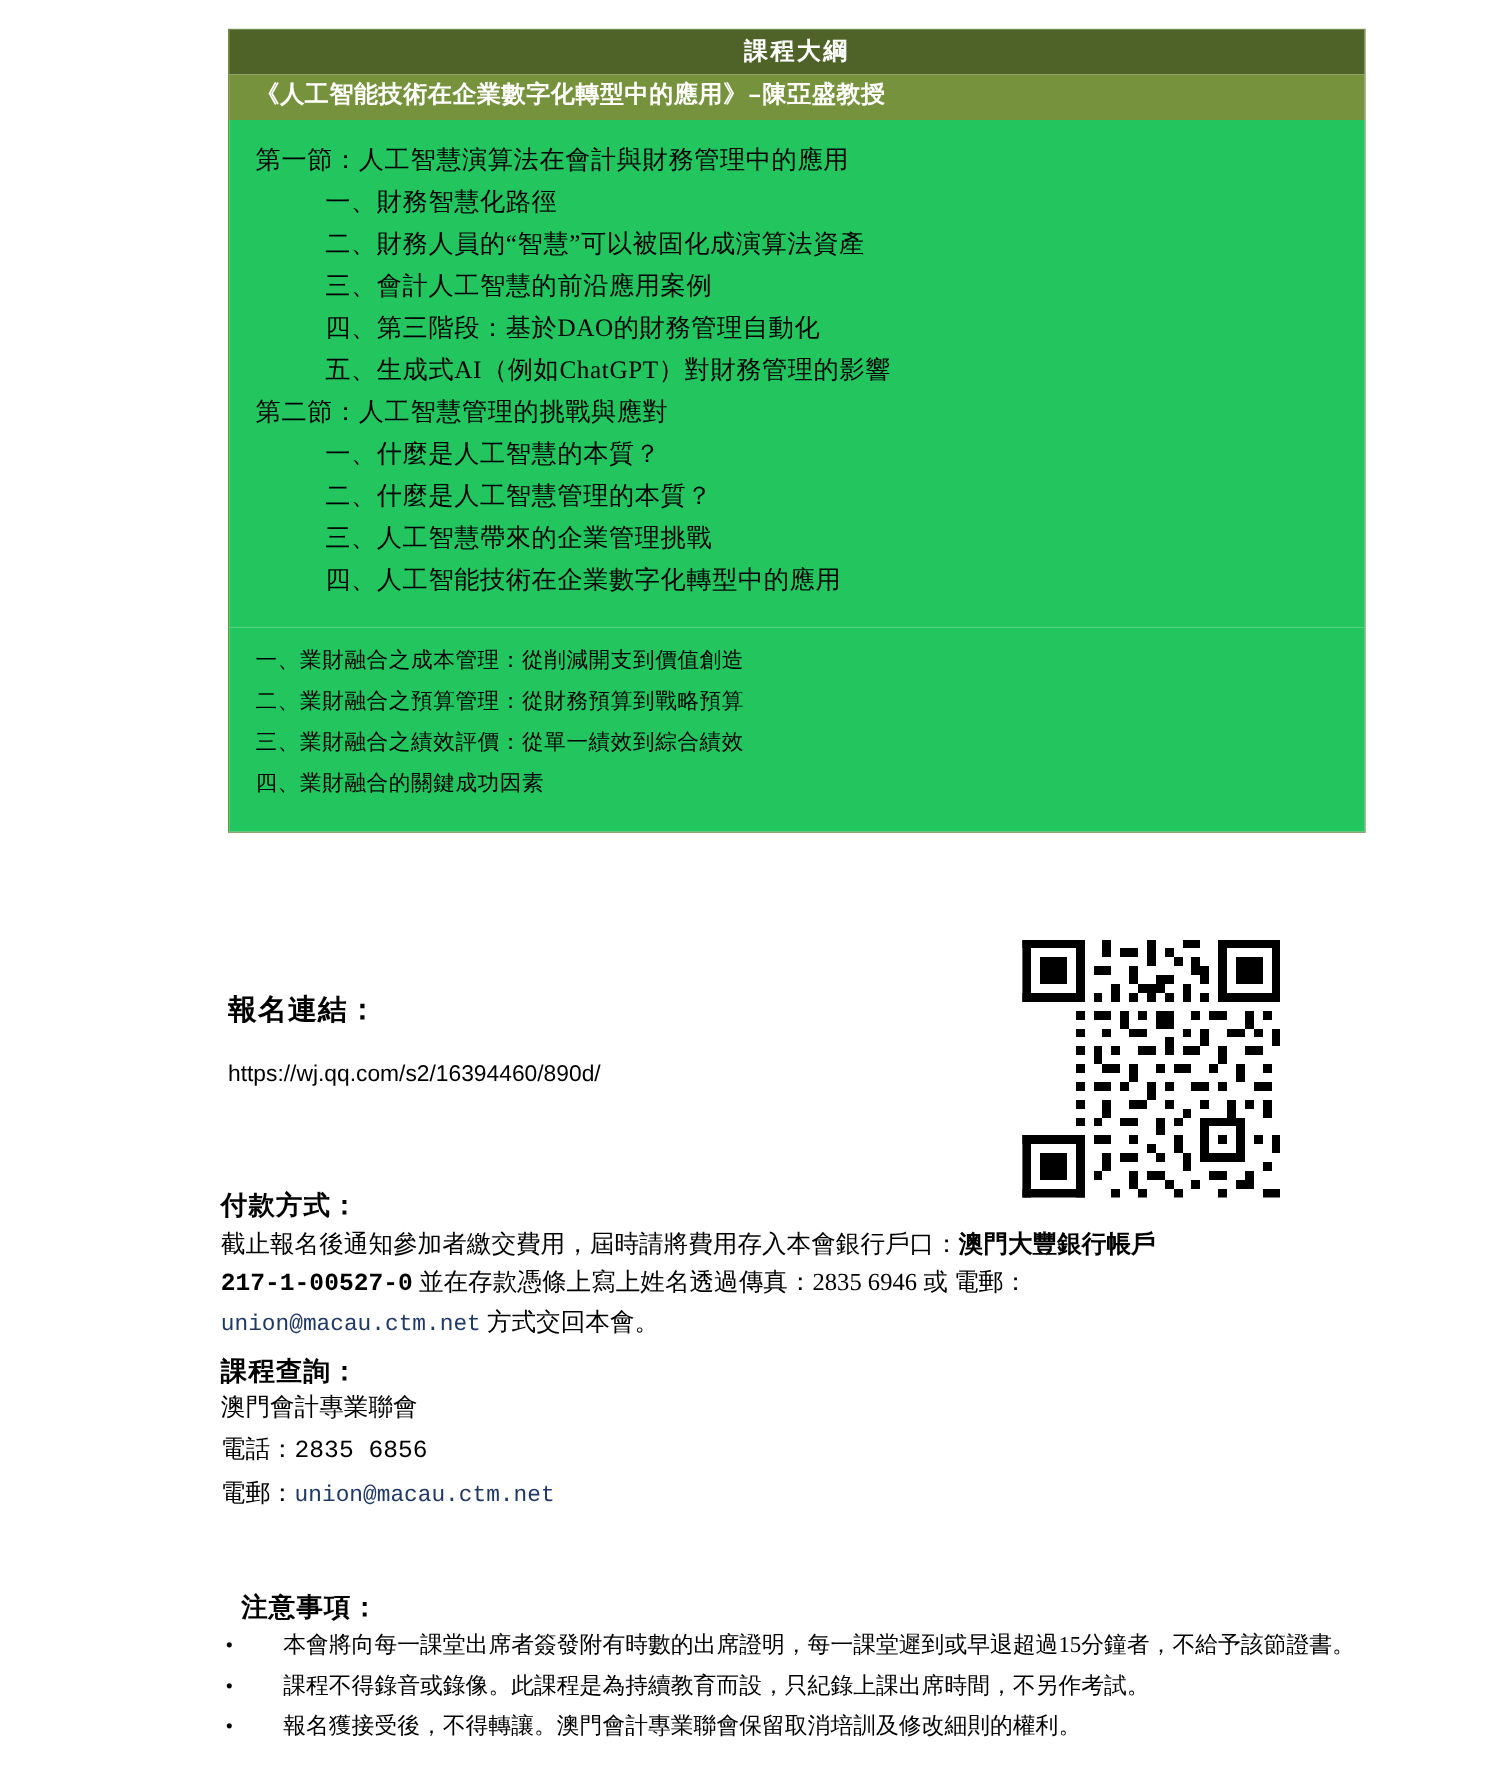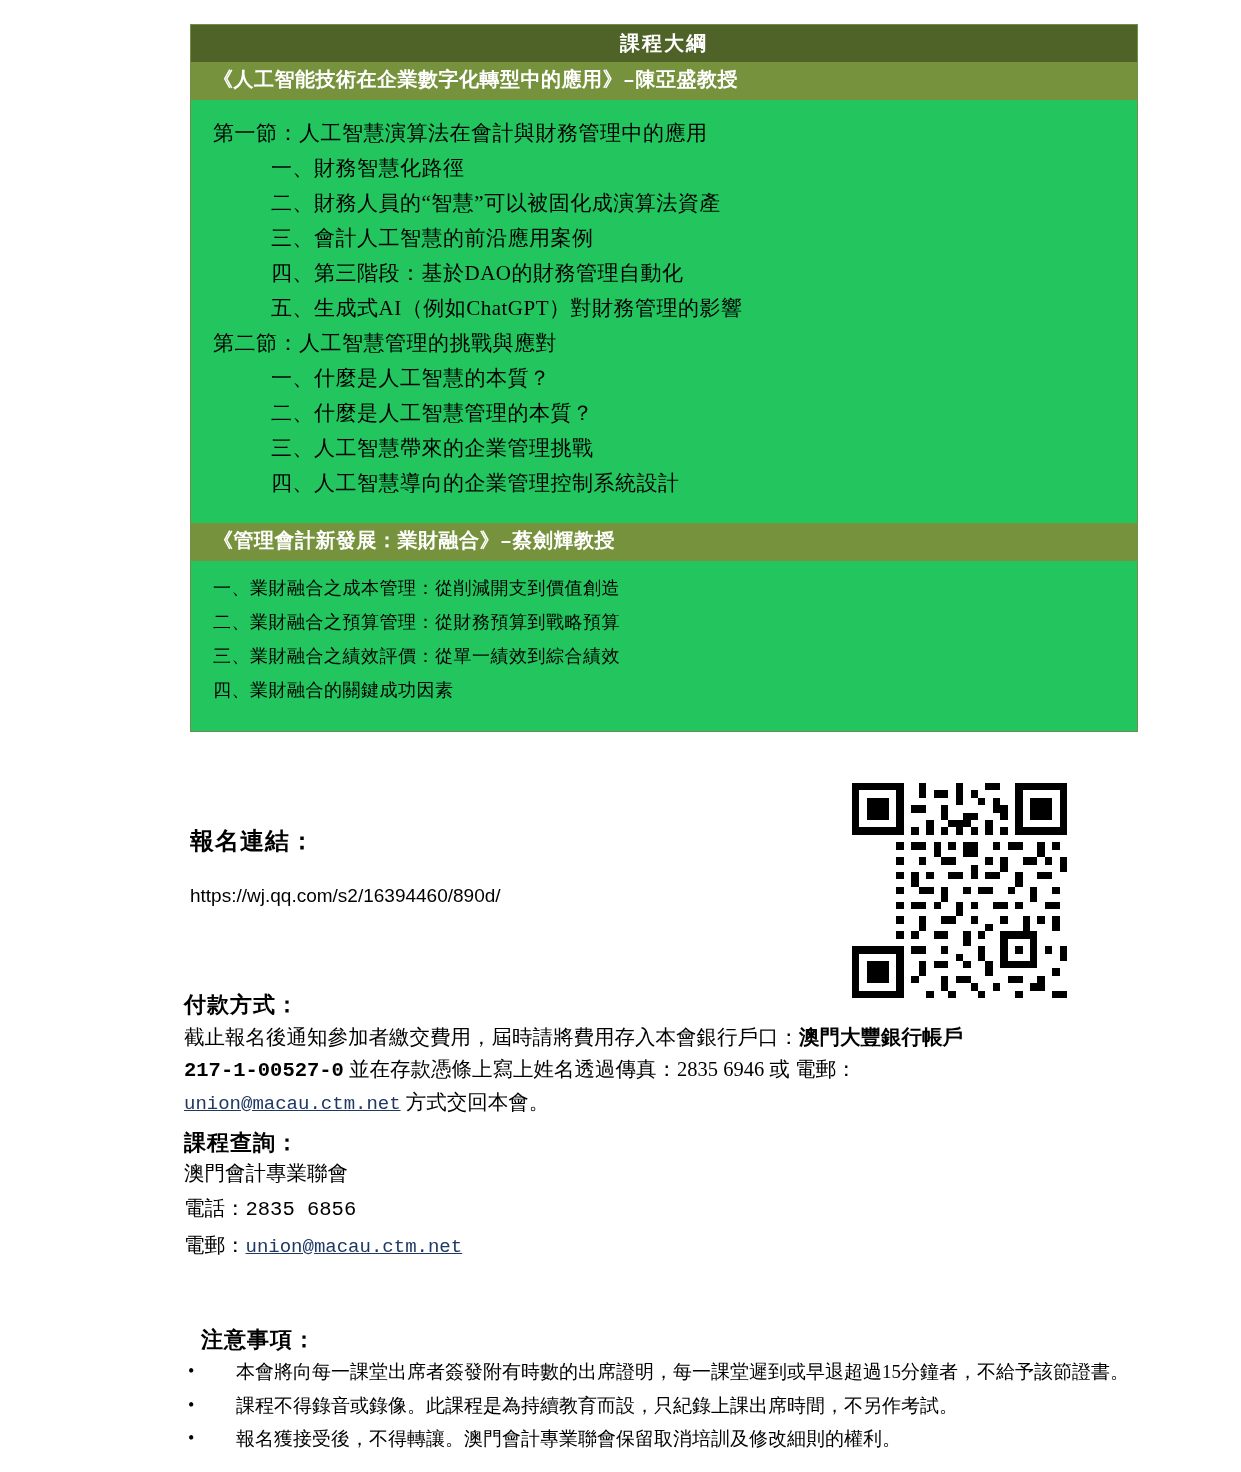--- a/index.html
+++ b/index.html
@@ -119,21 +119,20 @@
     position: absolute;
     left: 140px;
     top: 1022px;
     width: 965px;
     font-size: 20.5px;
     line-height: 1.55;
   }
   .pay-body b { font-weight: bold; }
   .u-link {
     color: #1f3864;
-    text-decoration: underline;
     font-family: "Liberation Mono", monospace;
     font-size: 19px;
   }
   .mono { font-family: "Liberation Mono", monospace; }
 
   
   .enq-label {
     position: absolute;
     left: 140px;
     top: 1128px;
@@ -194,24 +193,23 @@
       <div class="lvl1">第一節：人工智慧演算法在會計與財務管理中的應用</div>
       <div class="lvl2">一、財務智慧化路徑</div>
       <div class="lvl2">二、財務人員的“智慧”可以被固化成演算法資產</div>
       <div class="lvl2">三、會計人工智慧的前沿應用案例</div>
       <div class="lvl2">四、第三階段：基於DAO的財務管理自動化</div>
       <div class="lvl2">五、生成式AI（例如ChatGPT）對財務管理的影響</div>
       <div class="lvl1">第二節：人工智慧管理的挑戰與應對</div>
       <div class="lvl2">一、什麼是人工智慧的本質？</div>
       <div class="lvl2">二、什麼是人工智慧管理的本質？</div>
       <div class="lvl2">三、人工智慧帶來的企業管理挑戰</div>
-      <div class="lvl2">四、人工智慧導向的企業管理控制系統設計</div>
-    </div>
-
-    <div class="section-head">《管理會計新發展：業財融合》–蔡劍輝教授</div>
+      <div class="lvl2">四、人工智能技術在企業數字化轉型中的應用</div>
+    </div>
+
     <div class="section-body flat">
       <div class="flat-item">一、業財融合之成本管理：從削減開支到價值創造</div>
       <div class="flat-item">二、業財融合之預算管理：從財務預算到戰略預算</div>
       <div class="flat-item">三、業財融合之績效評價：從單一績效到綜合績效</div>
       <div class="flat-item">四、業財融合的關鍵成功因素</div>
     </div>
   </div>
 
   <div class="reg-label">報名連結：</div>
   <div class="reg-link">https://wj.qq.com/s2/16394460/890d/</div>

